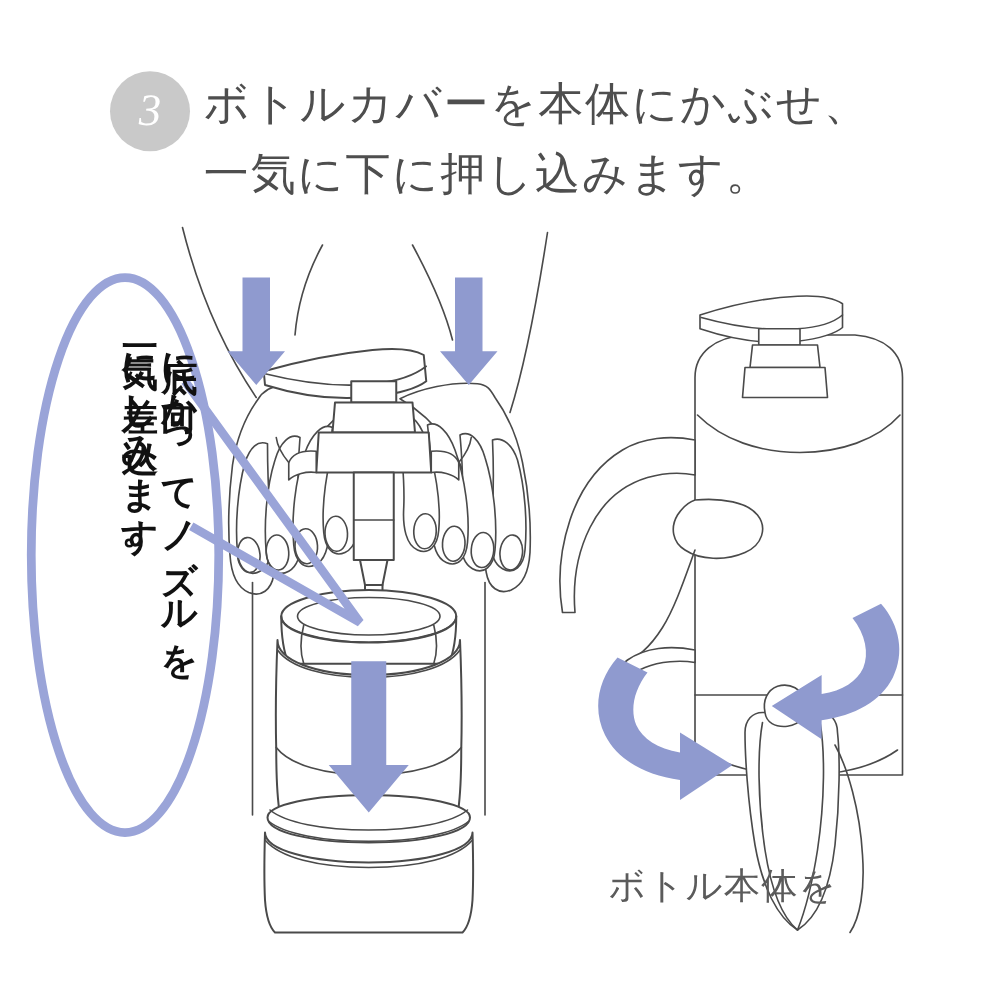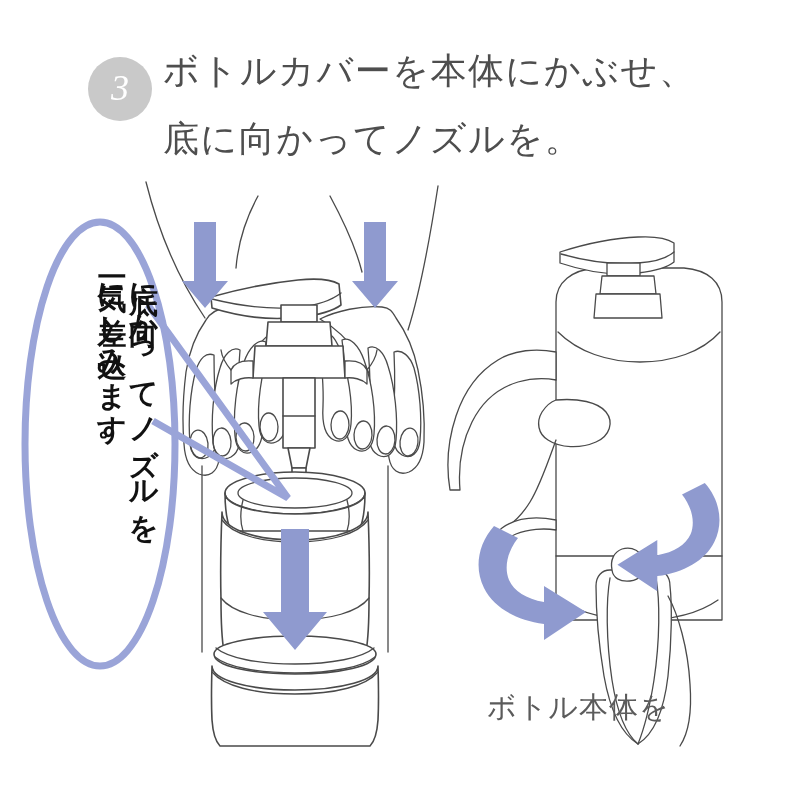--- a/index.html
+++ b/index.html
@@ -45,21 +45,21 @@
   }
   .headline {
     position: absolute;
     left: 163px;
     color: #4e4e4e;
     font-family: "Liberation Serif", "DejaVu Serif", serif;
     font-size: 36px;
     letter-spacing: 1.5px;
     white-space: nowrap;
   }
-  #headline-1 { top: 47px; }
+  #headline-1 { top: 59px; }
   #headline-2 { top: 115px; }
 
   
   #stage {
     position: absolute;
     left: 0;
     top: 0;
     width: 804px;
     height: 804px;
   }
@@ -88,39 +88,39 @@
     font-weight: 600;
     white-space: nowrap;
   }
 
   
   #caption {
     position: absolute;
     left: 487px;
     top: 690px;
     color: #5b5b5b;
-    font-family: Liberation Mono, monospace;
+    font-family: Liberation Sans, sans-serif;
     font-size: 29px;
     line-height: 1.35;
     letter-spacing: 1px;
     white-space: nowrap;
   }
   .caption-line { display: block; }
 </style>
 </head>
 <body>
 
 <div id="page" data-name="instruction-page">
 
   <div id="header" data-name="step-header">
     <div id="step-badge" data-name="step-number-badge">
       <span id="step-badge-number" data-name="step-number-label">3</span>
     </div>
     <div class="headline" id="headline-1" data-name="instruction-line-1">ボトルカバーを本体にかぶせ、</div>
-    <div class="headline" id="headline-2" data-name="instruction-line-2">底に向かってノズルを。</div>
+    <div class="headline" id="headline-2" data-name="instruction-line-2">一気に下に押し込みます。</div>
   </div>
 
   <svg id="stage" viewBox="0 0 804 804" width="804" height="804" data-name="illustration-stage" xmlns="http://www.w3.org/2000/svg">
 
     <defs>
       <style>
         .ln   { fill:none; stroke:#4a4a4a; stroke-width:1.6; stroke-linecap:round; stroke-linejoin:round; }
         .lnT  { fill:none; stroke:#4a4a4a; stroke-width:1.3; stroke-linecap:round; stroke-linejoin:round; }
         .fillw{ fill:#ffffff; stroke:#4a4a4a; stroke-width:1.6; stroke-linejoin:round; stroke-linecap:round; }
         .fillwT{ fill:#ffffff; stroke:#4a4a4a; stroke-width:1.3; stroke-linejoin:round; stroke-linecap:round; }

